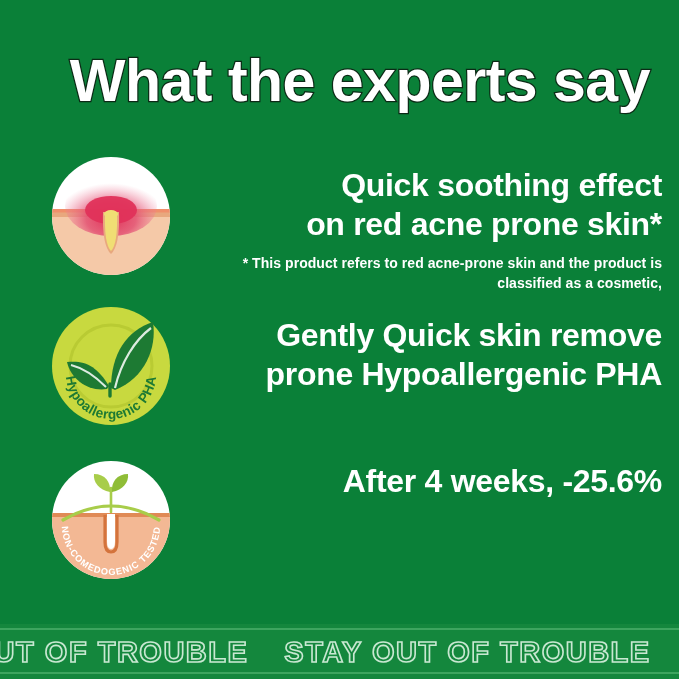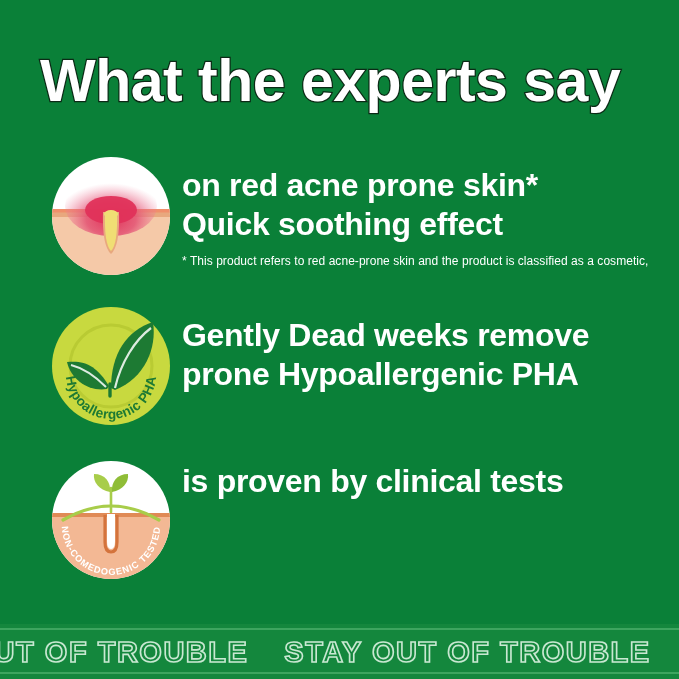--- a/index.html
+++ b/index.html
@@ -7,20 +7,21 @@
     padding: 0;
     background: #ffffff;
   }
   #poster {
     position: relative;
     width: 679px;
     height: 679px;
     overflow: hidden;
     background: #0a8038;
     font-family: "Liberation Sans", sans-serif;
+    text-align: right;
     -webkit-font-smoothing: antialiased;
   }
 
   
   .title {
     position: absolute;
     left: 40px;
     top: 52px;
     width: 610px;
     font-size: 59px;
@@ -66,24 +67,24 @@
     font-size: 32px;
     font-weight: 700;
     line-height: 1.22;
     color: #ffffff;
     letter-spacing: -0.3px;
   }
   .headline .line { display: block; white-space: nowrap; }
 
   .footnote {
     margin-top: 9px;
-    font-size: 12px;
+    font-size: 14px;
     line-height: 1.45;
     color: #ffffff;
-    font-weight: 400;
+    font-weight: 700;
     letter-spacing: 0.05px;
   }
   .footnote .line { display: block; }
 
   
   .ribbon {
     position: absolute;
     left: 0;
     bottom: 0;
     width: 679px;
@@ -152,22 +153,22 @@
           <ellipse cx="62" cy="56" rx="26" ry="14" fill="#e0325a" opacity="0.95"></ellipse>
           <path d="M54 58 Q53 92 62 100 Q71 92 70 58 Z" fill="#e8a87e"></path>
           <path d="M56 58 Q55 90 62 97 Q69 90 68 58 Z" fill="#f0de74"></path>
           <ellipse cx="62" cy="60" rx="7" ry="4" fill="#f0de74"></ellipse>
         </g>
       </svg>
     </div>
 
     <div class="feature-text">
       <div class="headline">
+        <span class="line">Quick soothing effect</span>
         <span class="line">on red acne prone skin*</span>
-        <span class="line">Quick soothing effect</span>
       </div>
       <div class="footnote">
         <span class="line">* This product refers to red acne-prone skin and the product is classified as a cosmetic,</span>
       </div>
     </div>
   </div>
 
   <div class="feature feature-2">
 
     <div class="icon-wrap">
@@ -187,21 +188,21 @@
         <path d="M61 92 L61 80" stroke="#1d7a33" stroke-width="3.4" stroke-linecap="round"></path>
 
         <text font-family="Liberation Sans, sans-serif" font-size="13.6" font-weight="700" fill="#1d7a33" letter-spacing="0.3">
           <textPath href="#arcPHA" startOffset="50%" text-anchor="middle">Hypoallergenic PHA</textPath>
         </text>
       </svg>
     </div>
 
     <div class="feature-text">
       <div class="headline">
-        <span class="line">Gently Dead weeks remove</span>
+        <span class="line">Gently Quick skin remove</span>
         <span class="line">prone Hypoallergenic PHA</span>
       </div>
     </div>
   </div>
 
   <div class="feature feature-3">
 
     <div class="icon-wrap">
       <svg class="icon-svg" viewBox="0 0 124 124" xmlns="http://www.w3.org/2000/svg">
         <defs>
@@ -227,21 +228,21 @@
         </g>
 
         <text font-family="Liberation Sans, sans-serif" font-size="9.2" font-weight="700" fill="#ffffff" letter-spacing="0.9">
           <textPath href="#arcNCT" startOffset="50%" text-anchor="middle">NON-COMEDOGENIC TESTED</textPath>
         </text>
       </svg>
     </div>
 
     <div class="feature-text">
       <div class="headline">
-        <span class="line">is proven by clinical tests</span>
+        <span class="line">After 4 weeks, -25.6%</span>
       </div>
     </div>
   </div>
 
   <div class="ribbon">
     <div class="ribbon-rule top"></div>
     <div class="ribbon-rule bottom"></div>
     <div class="ribbon-track">
       <span class="ribbon-word">STAY OUT OF TROUBLE</span>
       <span class="ribbon-word">STAY OUT OF TROUBLE</span>

